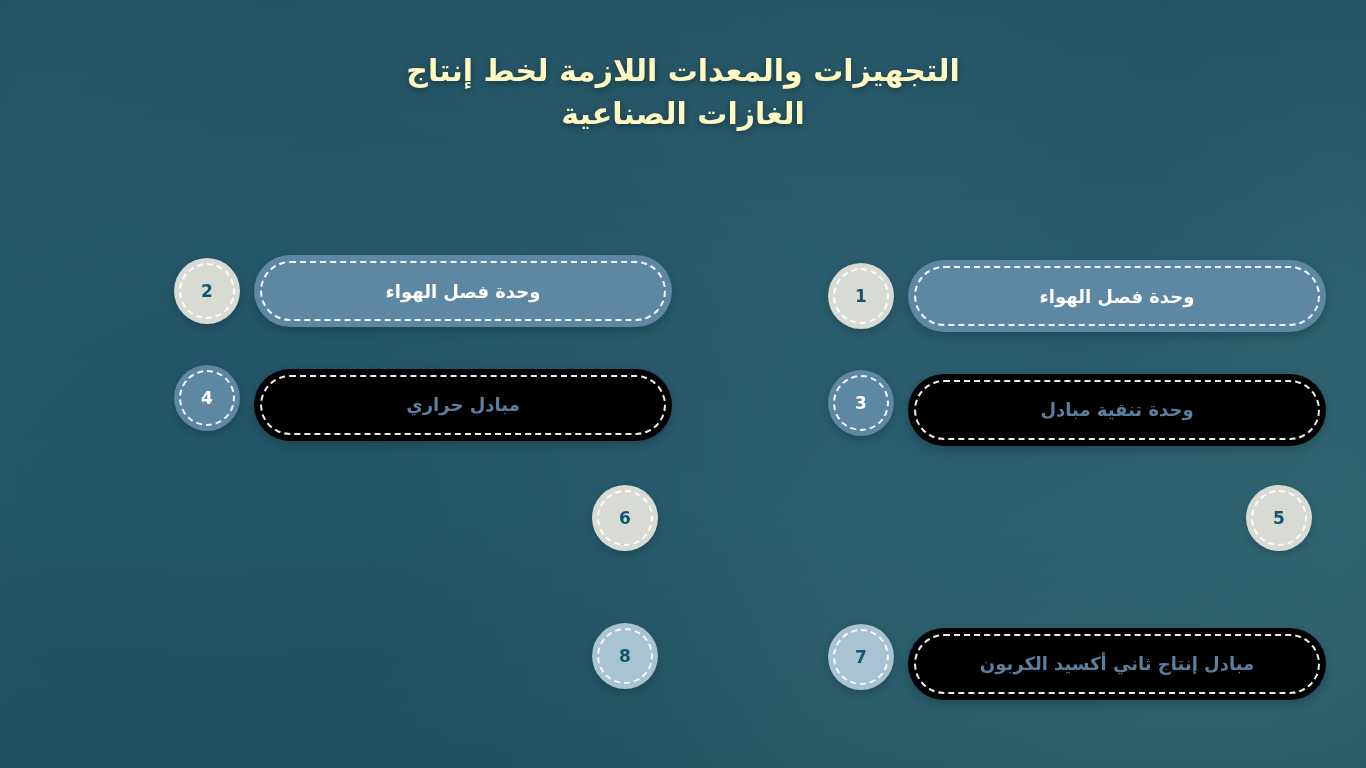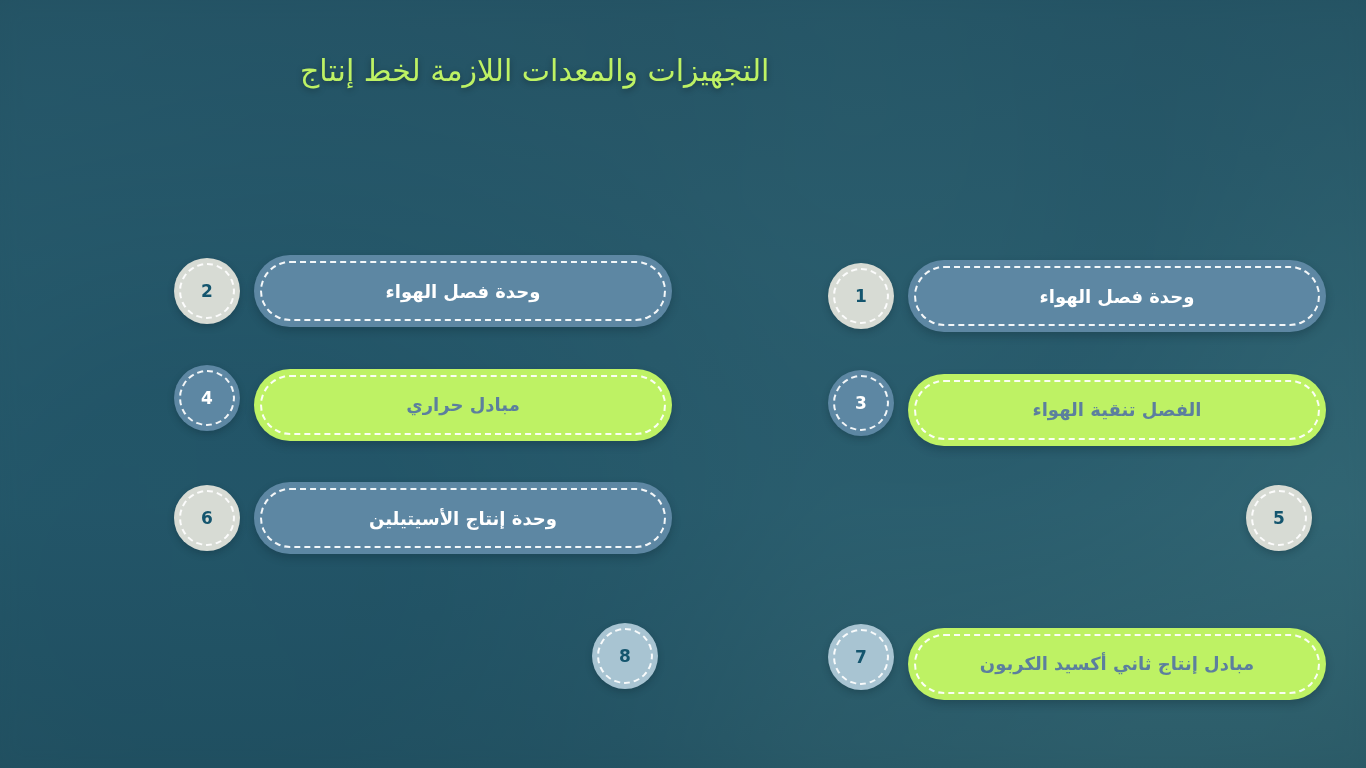--- a/index.html
+++ b/index.html
@@ -45,24 +45,24 @@
   #page {
     position: absolute;
     inset: 0;
   }
 
   #title {
     position: absolute;
     top: 50px;
     left: 0;
     right: 0;
-    text-align: left;
-    color: #bef264;
+    text-align: center;
+    color: #fef9c3;
     font-size: 30px;
-    font-weight: normal;
+    font-weight: bold;
     line-height: 1.42;
     letter-spacing: 0px;
     text-shadow: 0 2px 6px rgba(0,0,0,0.35);
     padding: 0 300px;
   }
   #title .line { display: block; }
 
   #grid {
     position: absolute;
     top: 248px;
@@ -151,21 +151,21 @@
     z-index: 1;
     padding: 0 22px;
   }
 
   
   .pill.theme-blue {
     background: #5d87a3;
     color: #ffffff;
   }
   .pill.theme-light {
-    background: #bef264;
+    background: #000000;
     color: #5c7f9e;
     margin-top: 13px;
   }
   .badge.theme-light {
     background: #d7dbd4;
     color: #14556e;
   }
   .badge.theme-blue {
     background: #5d87a3;
     color: #ffffff;
@@ -178,38 +178,39 @@
 </head>
 <body>
 
 <div id="bg-photo"></div>
 <div id="bg-tint"></div>
 
 <div id="page">
 
   <div id="title">
     <span class="line">التجهيزات والمعدات اللازمة لخط إنتاج</span>
+    <span class="line">الغازات الصناعية</span>
   </div>
 
   <div id="grid">
 
     <div class="col col-right">
 
       <div class="item r0">
         <div class="pill theme-blue">
           <span>وحدة فصل الهواء</span>
         </div>
         <div class="badge theme-light">
           <span>1</span>
         </div>
       </div>
 
       <div class="item r1">
         <div class="pill theme-light">
-          <span>الفصل تنقية الهواء</span>
+          <span>وحدة تنقية مبادل</span>
         </div>
         <div class="badge theme-blue">
           <span>3</span>
         </div>
       </div>
 
       <div class="item r2">
         <div class="badge theme-light">
           <span>5</span>
         </div>
@@ -240,23 +241,20 @@
       <div class="item r1">
         <div class="pill theme-light">
           <span>مبادل حراري</span>
         </div>
         <div class="badge theme-blue">
           <span>4</span>
         </div>
       </div>
 
       <div class="item r2">
-        <div class="pill theme-blue">
-          <span>وحدة إنتاج الأسيتيلين</span>
-        </div>
         <div class="badge theme-light">
           <span>6</span>
         </div>
       </div>
 
       <div class="item r3">
         <div class="badge theme-pale">
           <span>8</span>
         </div>
       </div>

